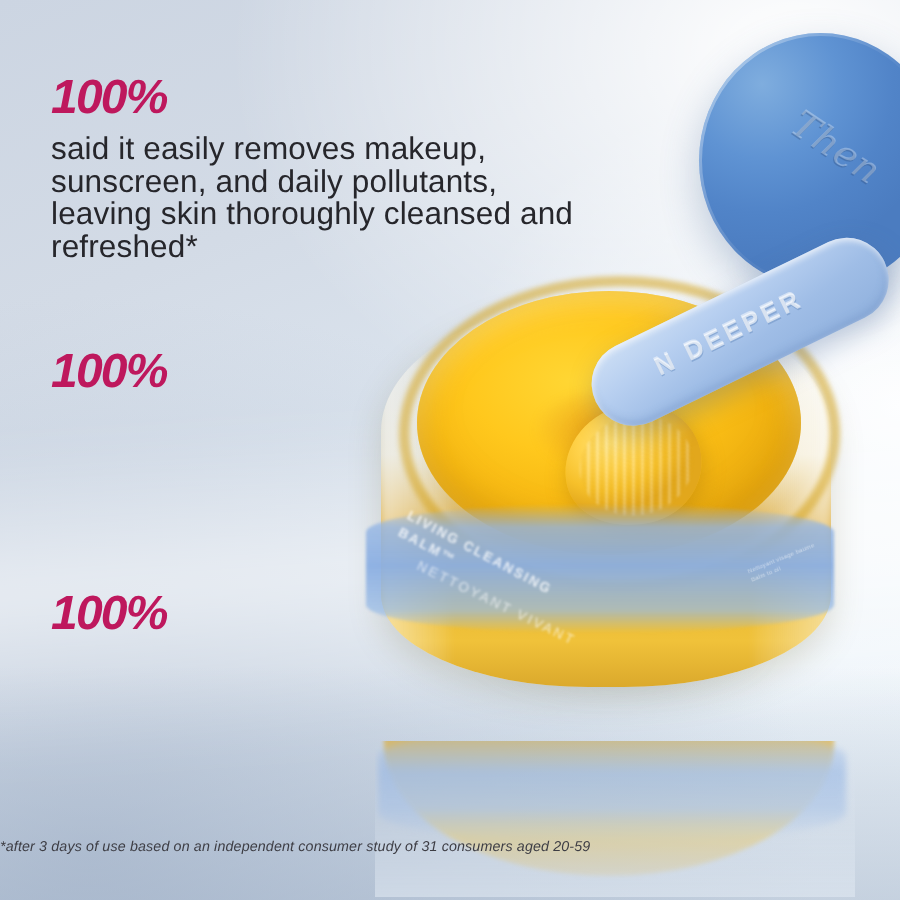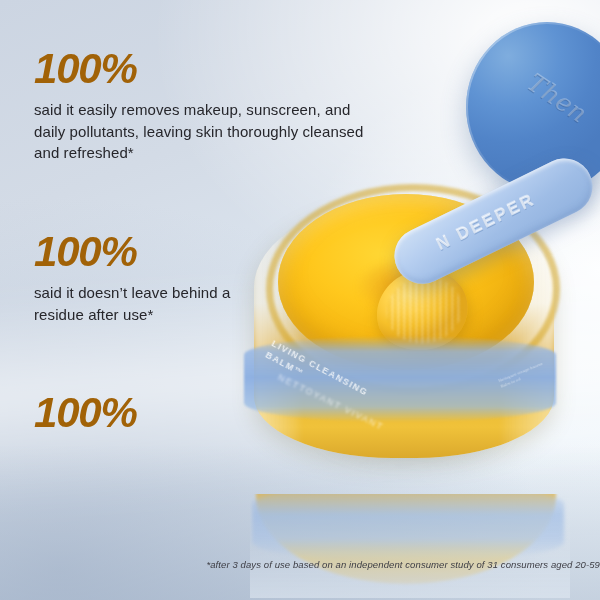--- a/index.html
+++ b/index.html
@@ -291,44 +291,44 @@
     background: linear-gradient(180deg, rgba(226,234,243,0) 0%, rgba(226,234,243,.30) 52%, rgba(226,234,243,.92) 100%);
   }
 
   
   .copy {
     position: absolute;
     left: 34px;
     width: 350px;
   }
   .stat {
-    font-size: 42px;
+    font-size: 32px;
     font-weight: 700;
     font-style: italic;
     letter-spacing: -1.2px;
-    color: #a16207;
+    color: #be185d;
     line-height: 1;
     margin: 0 0 9px 0;
   }
   .desc {
-    font-size: 15px;
+    font-size: 21px;
     line-height: 21.5px;
     color: #26262b;
     margin: 0;
     letter-spacing: .1px;
   }
   .blk1 { top: 48px; }
   .blk2 { top: 231px; }
   .blk3 { top: 392px; }
 
   .footnote {
     position: absolute;
     left: 0; right: 0;
     top: 559px;
-    text-align: right;
+    text-align: left;
     font-size: 9.5px;
     font-style: italic;
     color: #3d3d44;
     letter-spacing: .1px;
   }
 </style>
 </head>
 <body>
 
 <div id="stage">
@@ -378,21 +378,20 @@
     </div>
   </div>
 
   <div class="copy blk1">
     <p class="stat">100%</p>
     <p class="desc">said it easily removes makeup, sunscreen, and daily pollutants, leaving skin thoroughly cleansed and refreshed*</p>
   </div>
 
   <div class="copy blk2" style="width:250px">
     <p class="stat">100%</p>
-    <p class="desc">said it doesn’t leave behind a residue after use*</p>
   </div>
 
   <div class="copy blk3" style="width:215px">
     <p class="stat">100%</p>
   </div>
 
   <div class="footnote">*after 3 days of use based on an independent consumer study of 31 consumers aged 20-59</div>
 
 </div>
 

